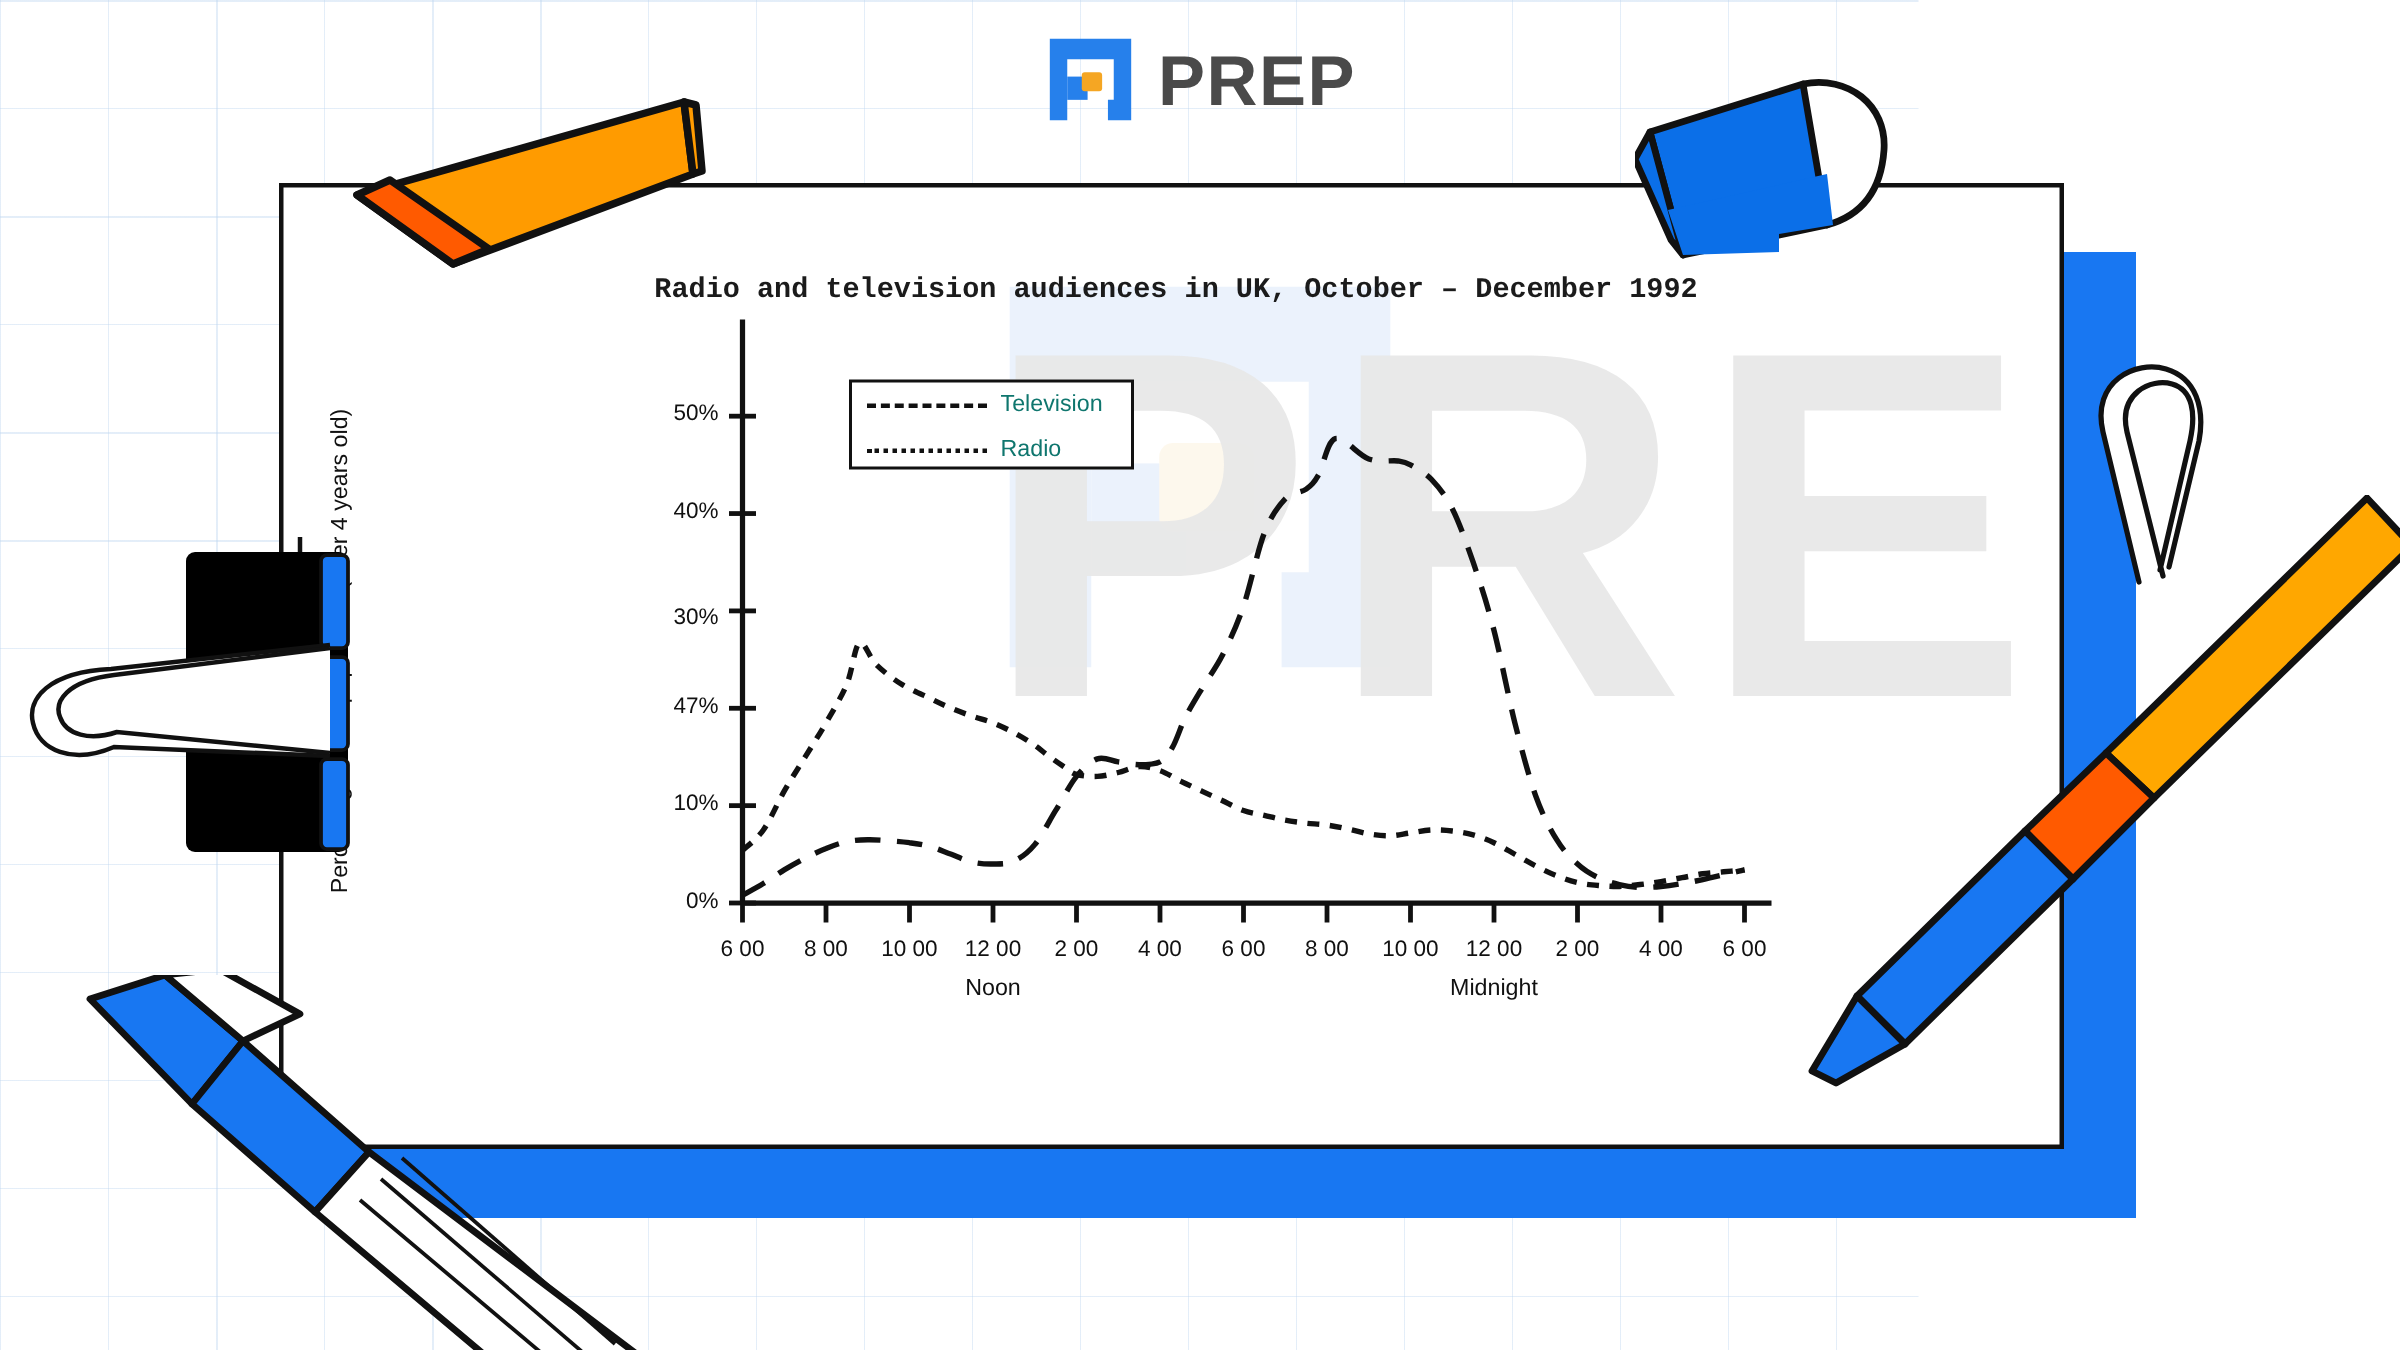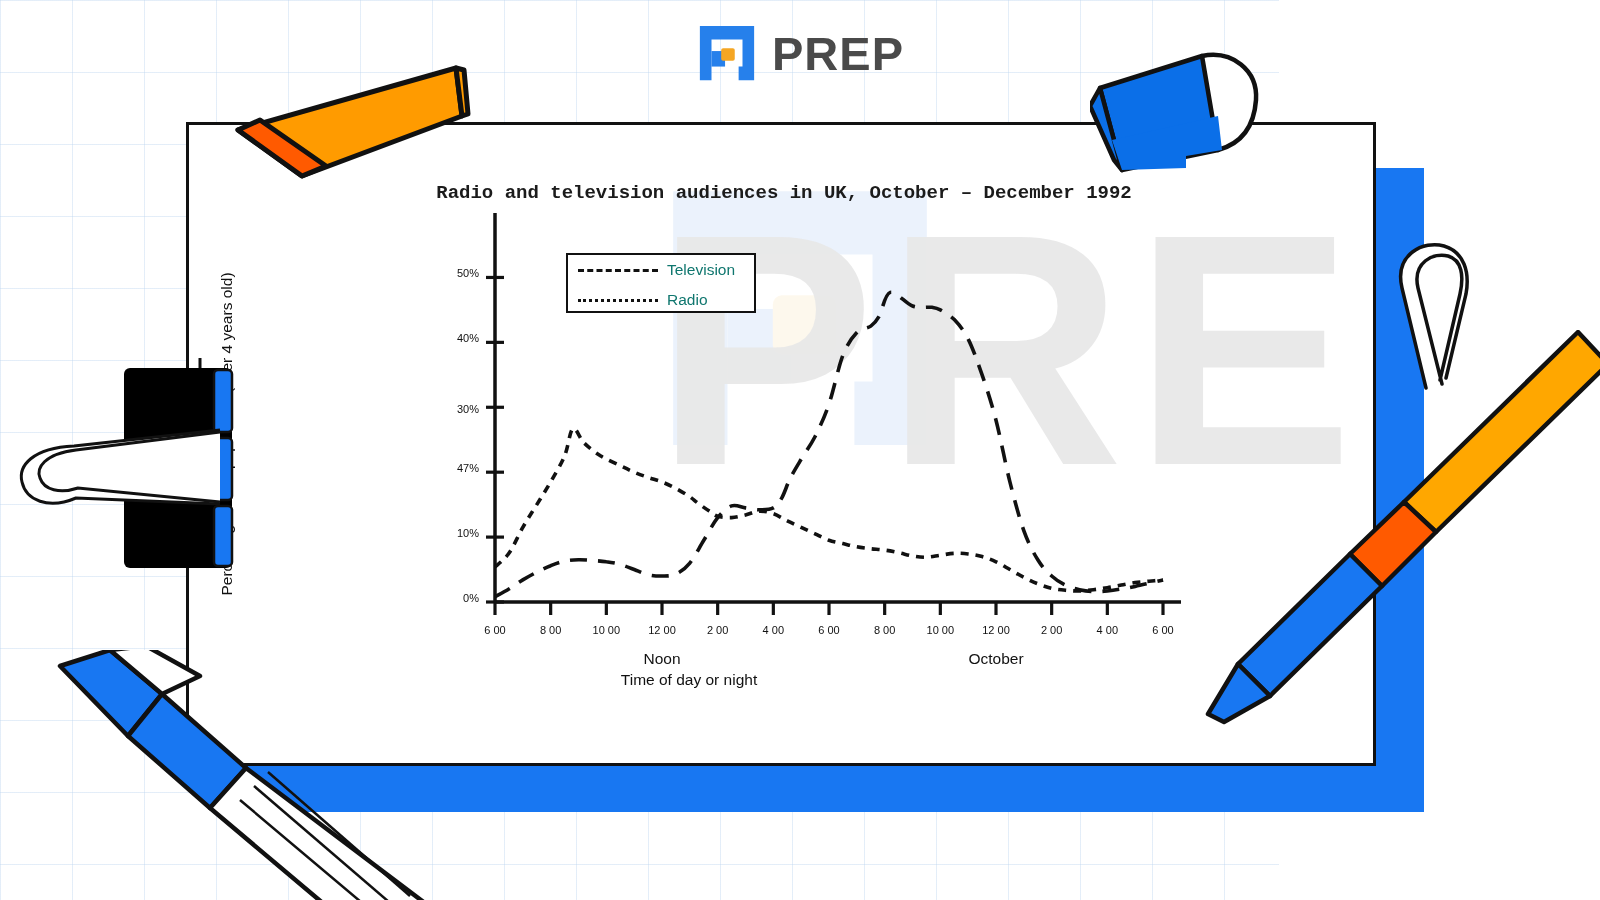--- a/index.html
+++ b/index.html
@@ -76,21 +76,21 @@
     transform: rotate(-90deg);
     transform-origin: center center;
     text-align: center;
     font-size: 15.5px; color: #111; z-index: 23;
   }
   .xlab {
     position: absolute; left: 0; top: 546px; width: 1000px;
     text-align: center; font-size: 15.5px; color: #111; z-index: 23;
   }
   .tick-text {
-    position: absolute; font-size: 11px; color: #111; z-index: 23;
+    position: absolute; font-size: 15px; color: #111; z-index: 23;
     white-space: nowrap;
   }
   .ytick { text-align: right; width: 58px; }
   .xtick { text-align: center; transform: translateX(-50%); }
   .xsub  { text-align: right; transform: translateX(-50%); font-size: 15.5px; }
 
   #legend-box {
     position: absolute; left: 377px; top: 128px;
     width: 190px; height: 60px;
     border: 2.5px solid #111; background: #fff; z-index: 24;
@@ -135,21 +135,20 @@
         <path d="M4 4 H60 V60 H44 V46 H48 V18 H16 V60 H4 Z" fill="#DCE9FA"></path>
         <rect x="16" y="30" width="14" height="16" fill="#DCE9FA"></rect>
         <rect x="26" y="27" width="14" height="13" rx="2" fill="#FDF3E0"></rect>
       </svg>
       <div class="wm-p">PREP</div>
     </div>
 
     <div id="chart-title">Radio and television audiences in UK, October – December 1992</div>
 
     <div class="ylab">Percentage of UK population (over 4 years old)</div>
-    <div class="xlab">Time of day or night</div>
 
     <svg id="plot" viewBox="0 0 1190 644">
       <g id="axes">
           <line x1="306" y1="88" x2="306" y2="477" stroke="#111" stroke-width="3.5"></line>
           <line x1="306" y1="477" x2="992" y2="477" stroke="#111" stroke-width="3.5"></line>
           <line x1="297" y1="477" x2="315" y2="477" stroke="#111" stroke-width="3.2"></line>
           <line x1="297" y1="412.0909090909091" x2="315" y2="412.0909090909091" stroke="#111" stroke-width="3.2"></line>
           <line x1="297" y1="347.1818181818182" x2="315" y2="347.1818181818182" stroke="#111" stroke-width="3.2"></line>
           <line x1="297" y1="282.27272727272725" x2="315" y2="282.27272727272725" stroke="#111" stroke-width="3.2"></line>
           <line x1="297" y1="217.36363636363637" x2="315" y2="217.36363636363637" stroke="#111" stroke-width="3.2"></line>
@@ -184,21 +183,21 @@
         <div class="tick-text xtick" style="left: 361.667px; top: 499px;">8 00</div>
         <div class="tick-text xtick" style="left: 417.333px; top: 499px;">10 00</div>
         <div class="tick-text xtick" style="left: 473px; top: 499px;">12 00</div>
         <div class="tick-text xsub" style="left: 473px; top: 525px;">Noon</div>
         <div class="tick-text xtick" style="left: 528.667px; top: 499px;">2 00</div>
         <div class="tick-text xtick" style="left: 584.333px; top: 499px;">4 00</div>
         <div class="tick-text xtick" style="left: 640px; top: 499px;">6 00</div>
         <div class="tick-text xtick" style="left: 695.667px; top: 499px;">8 00</div>
         <div class="tick-text xtick" style="left: 751.333px; top: 499px;">10 00</div>
         <div class="tick-text xtick" style="left: 807px; top: 499px;">12 00</div>
-        <div class="tick-text xsub" style="left: 807px; top: 525px;">October</div>
+        <div class="tick-text xsub" style="left: 807px; top: 525px;">Midnight</div>
         <div class="tick-text xtick" style="left: 862.667px; top: 499px;">2 00</div>
         <div class="tick-text xtick" style="left: 918.333px; top: 499px;">4 00</div>
         <div class="tick-text xtick" style="left: 974px; top: 499px;">6 00</div>
       </div>
 
     <div id="legend-box">
       <div class="row">
         <span class="key tv" style="border-top:3px dashed #111;"></span>
         <span class="lbl">Television</span>
       </div>

